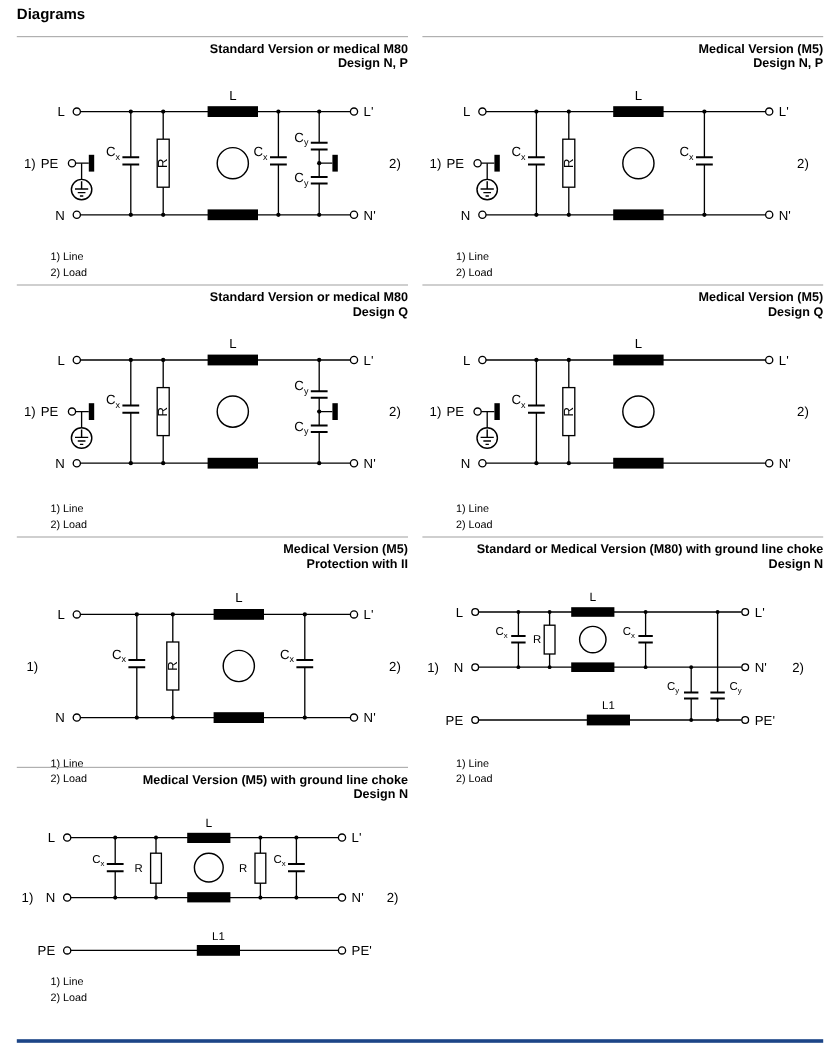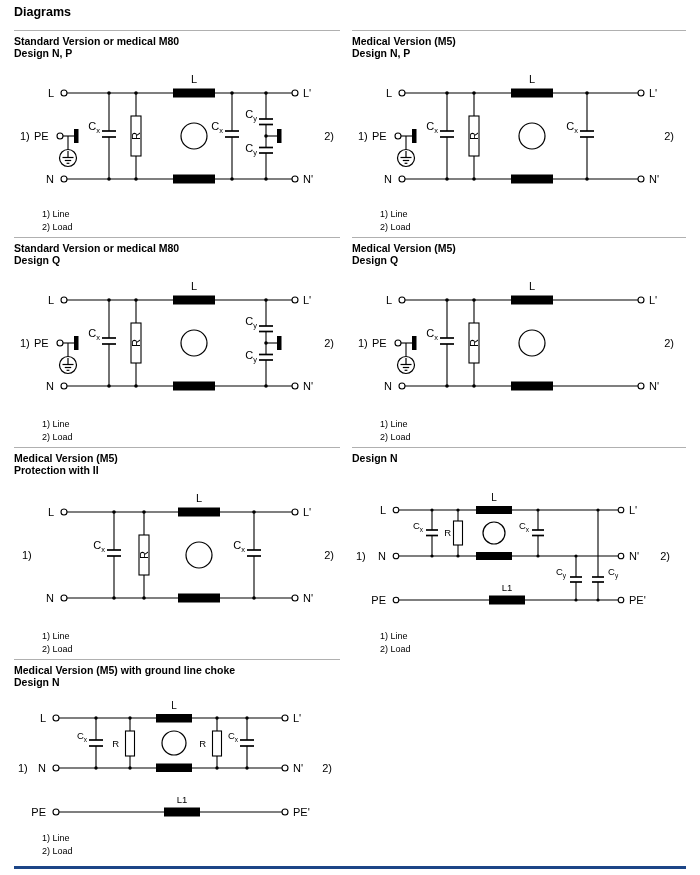--- a/index.html
+++ b/index.html
@@ -1,21 +1,21 @@
 <!DOCTYPE html>
 <html><head>
 <meta charset="utf-8">
 <style>
   * { margin:0; padding:0; box-sizing:border-box; }
   html,body { background:#ffffff; }
   .page { position:relative; width:700px; height:875px; background:#ffffff;
           font-family:"Liberation Sans", sans-serif; overflow:hidden; }
   .page-title { position:absolute; left:14px; top:5px; font-size:12.5px; font-weight:bold; color:#000; }
   .panel { position:absolute; border-top:1px solid #b0b0b0; }
-  .caption { padding-top:4px; font-size:10.5px; font-weight:bold; line-height:12px; color:#000; }
+  .caption { padding-top:4px; font-size:10.5px; font-weight:bold; line-height:12px; color:#000;text-align:right; }
   .circuit { position:absolute; left:0; }
   .footnotes { position:absolute; left:0; bottom:4px; font-size:9px; line-height:12.5px; color:#000;margin-left:28px; }
   .bottom-rule { position:absolute; left:14px; top:866px; width:672px; height:3px; background:#1c4587; }
   svg text { font-family:"Liberation Sans", sans-serif; font-size:11px; fill:#000; }
   svg .t9  { font-size:9.5px; }
   svg .t10 { font-size:10px; }
   svg .sub  { font-size:7.5px; }
   svg .sub9 { font-size:6.5px; }
   .wire  { stroke:#000; stroke-width:1.1; fill:none; }
   .plate { stroke:#000; stroke-width:1.7; fill:none; }
@@ -401,20 +401,21 @@
       <text x="320" y="81" text-anchor="end">2)</text>
     </svg>
     <div class="footnotes">
       <div>1) Line</div>
       <div>2) Load</div>
     </div>
   </div>
 
   <div class="panel" style="left:352px; top:447px; width:334px; height:212px;">
     <div class="caption">
+      <div>Standard or Medical Version (M80) with ground line choke</div>
       <div>Design N</div>
     </div>
     <svg class="circuit" style="top:42px" width="334" height="130" viewBox="0 0 334 130">
       <g>
         <text x="34" y="24" text-anchor="end">L</text>
         <circle class="term" cx="44" cy="20" r="2.8"></circle>
         <line class="wire" x1="47" y1="20" x2="266" y2="20"></line>
         <circle class="term" cx="269" cy="20" r="2.8"></circle>
         <text x="277" y="24">L'</text>
       </g>
@@ -488,21 +489,21 @@
         <circle class="dot" cx="246" cy="110" r="1.6"></circle>
         <text class="t9" x="256" y="85"><tspan>C</tspan><tspan class="sub9" dy="2.5">y</tspan></text>
       </g>
     </svg>
     <div class="footnotes">
       <div>1) Line</div>
       <div>2) Load</div>
     </div>
   </div>
 
-  <div class="panel" style="left:14px; top:659px; width:326px; height:202px;">
+  <div class="panel" style="left:14px; top:639px; width:326px; height:202px;">
     <div class="caption">
       <div>Medical Version (M5) with ground line choke</div>
       <div>Design N</div>
     </div>
     <svg class="circuit" style="top:40px" width="326" height="140" viewBox="0 0 326 140">
       <g>
         <text x="32" y="22" text-anchor="end">L</text>
         <circle class="term" cx="42" cy="18" r="3"></circle>
         <line class="wire" x1="45" y1="18" x2="268" y2="18"></line>
         <circle class="term" cx="271" cy="18" r="3"></circle>

